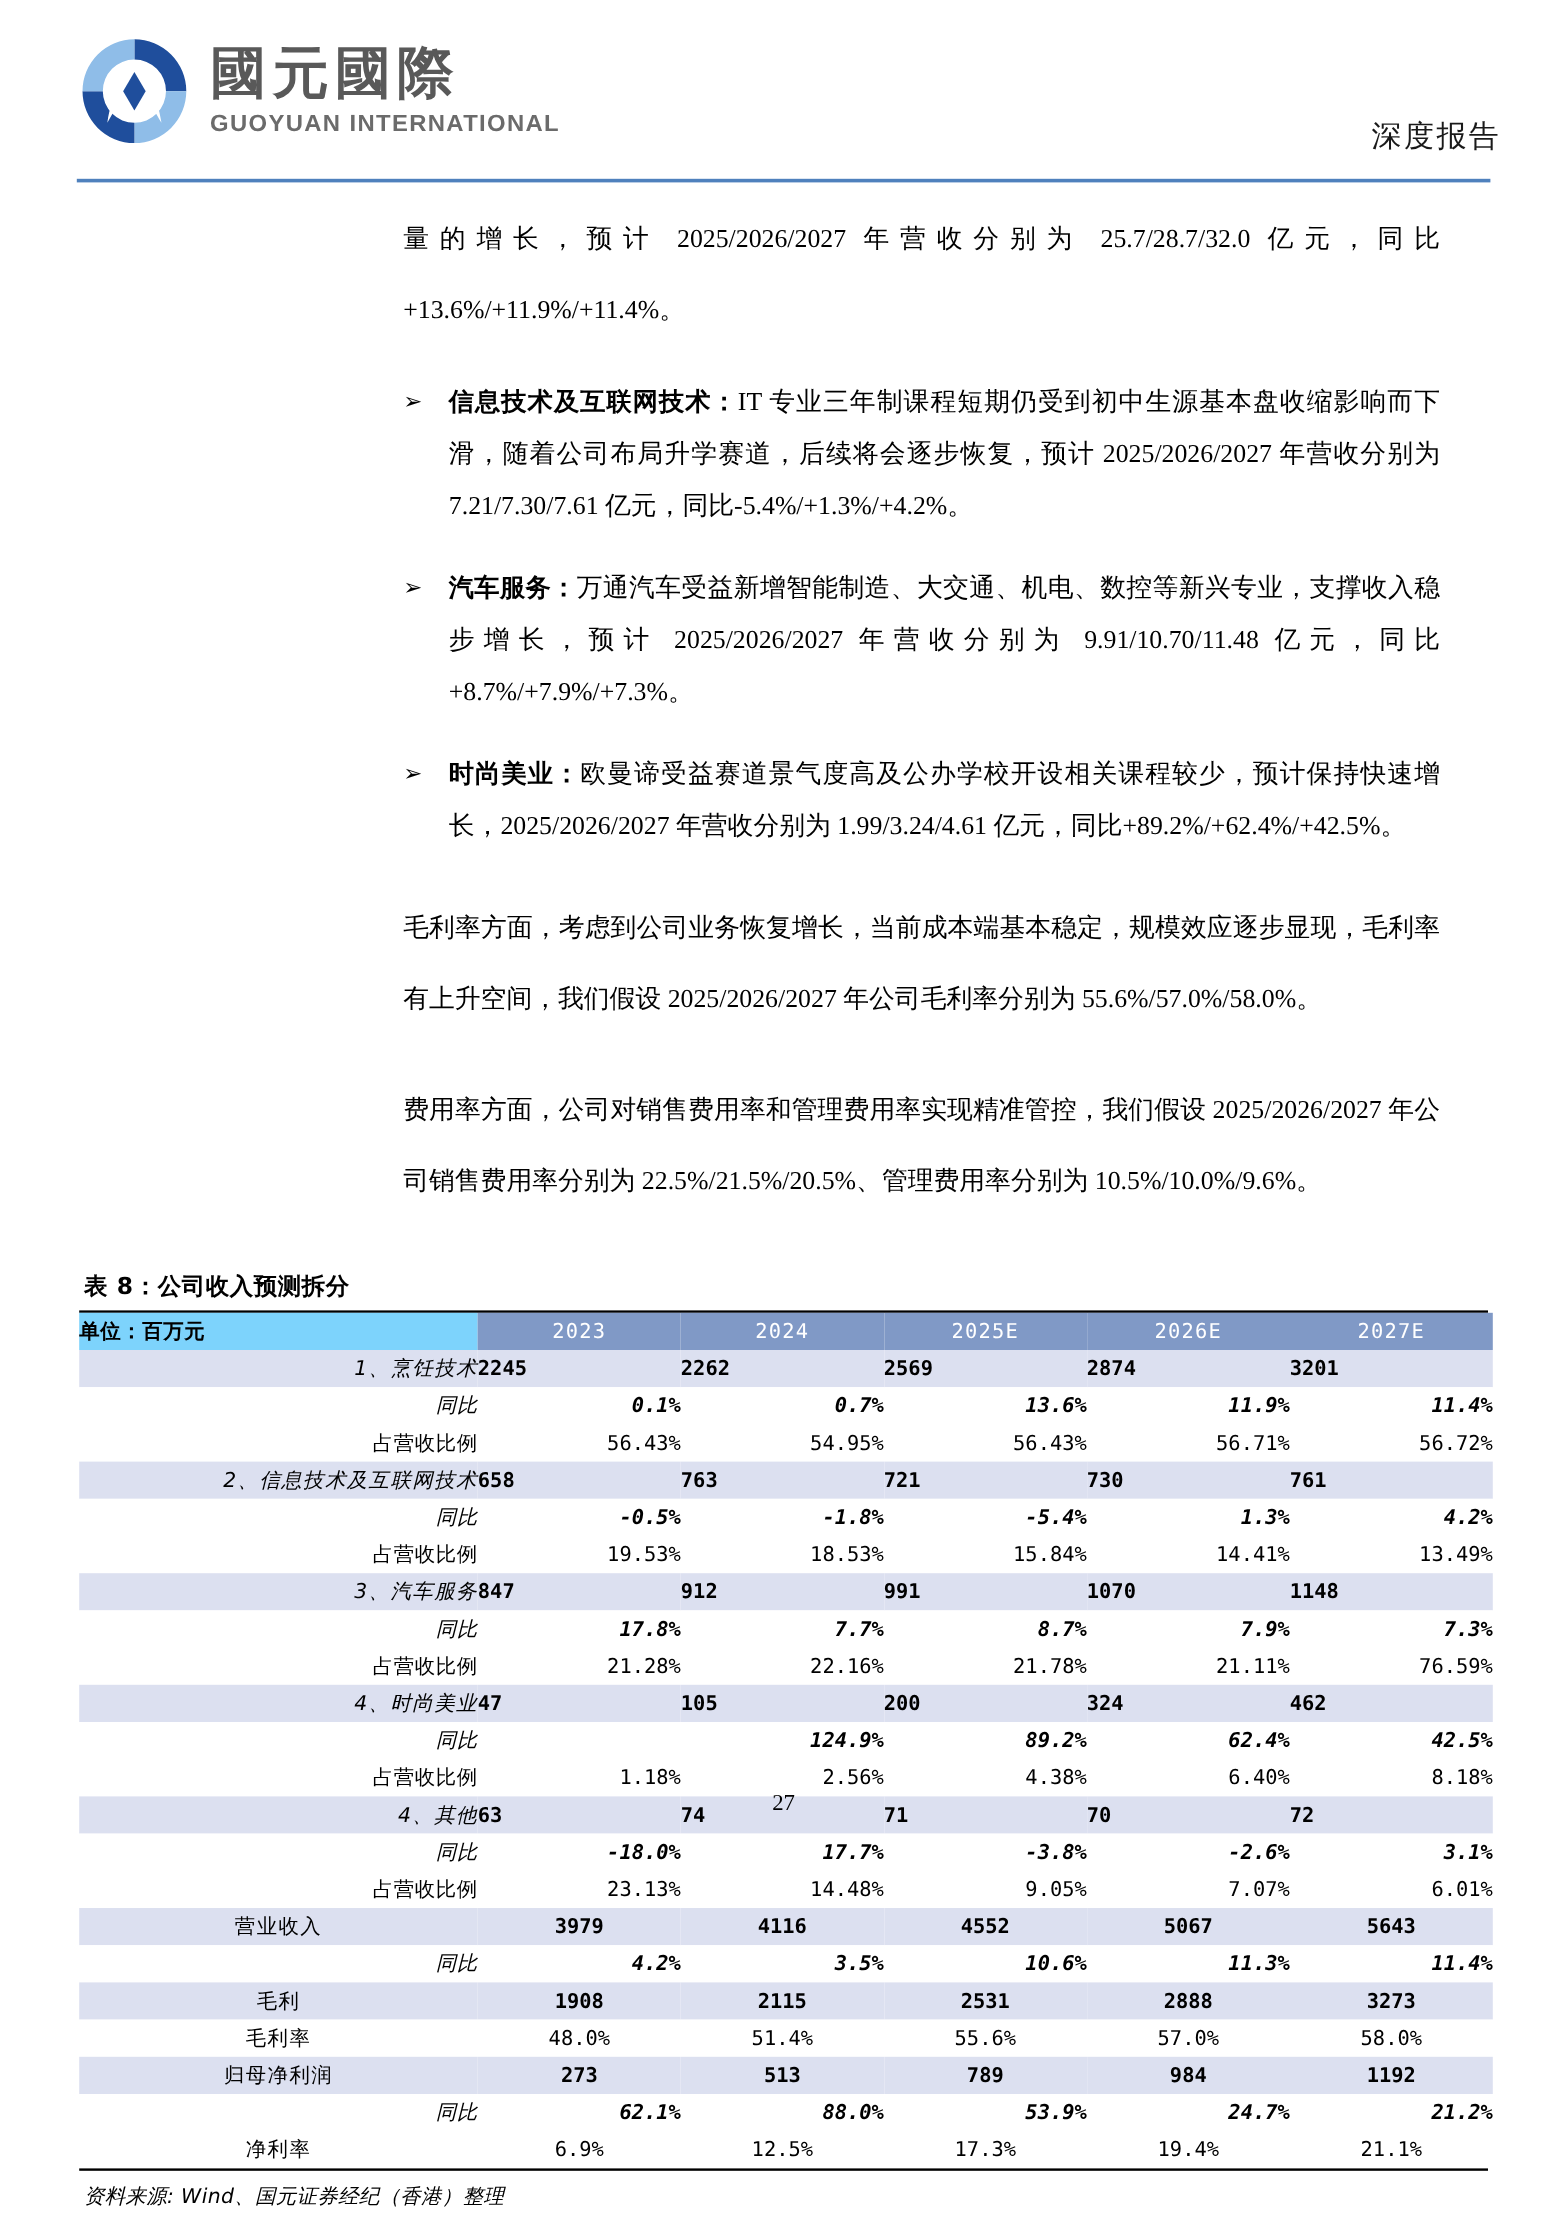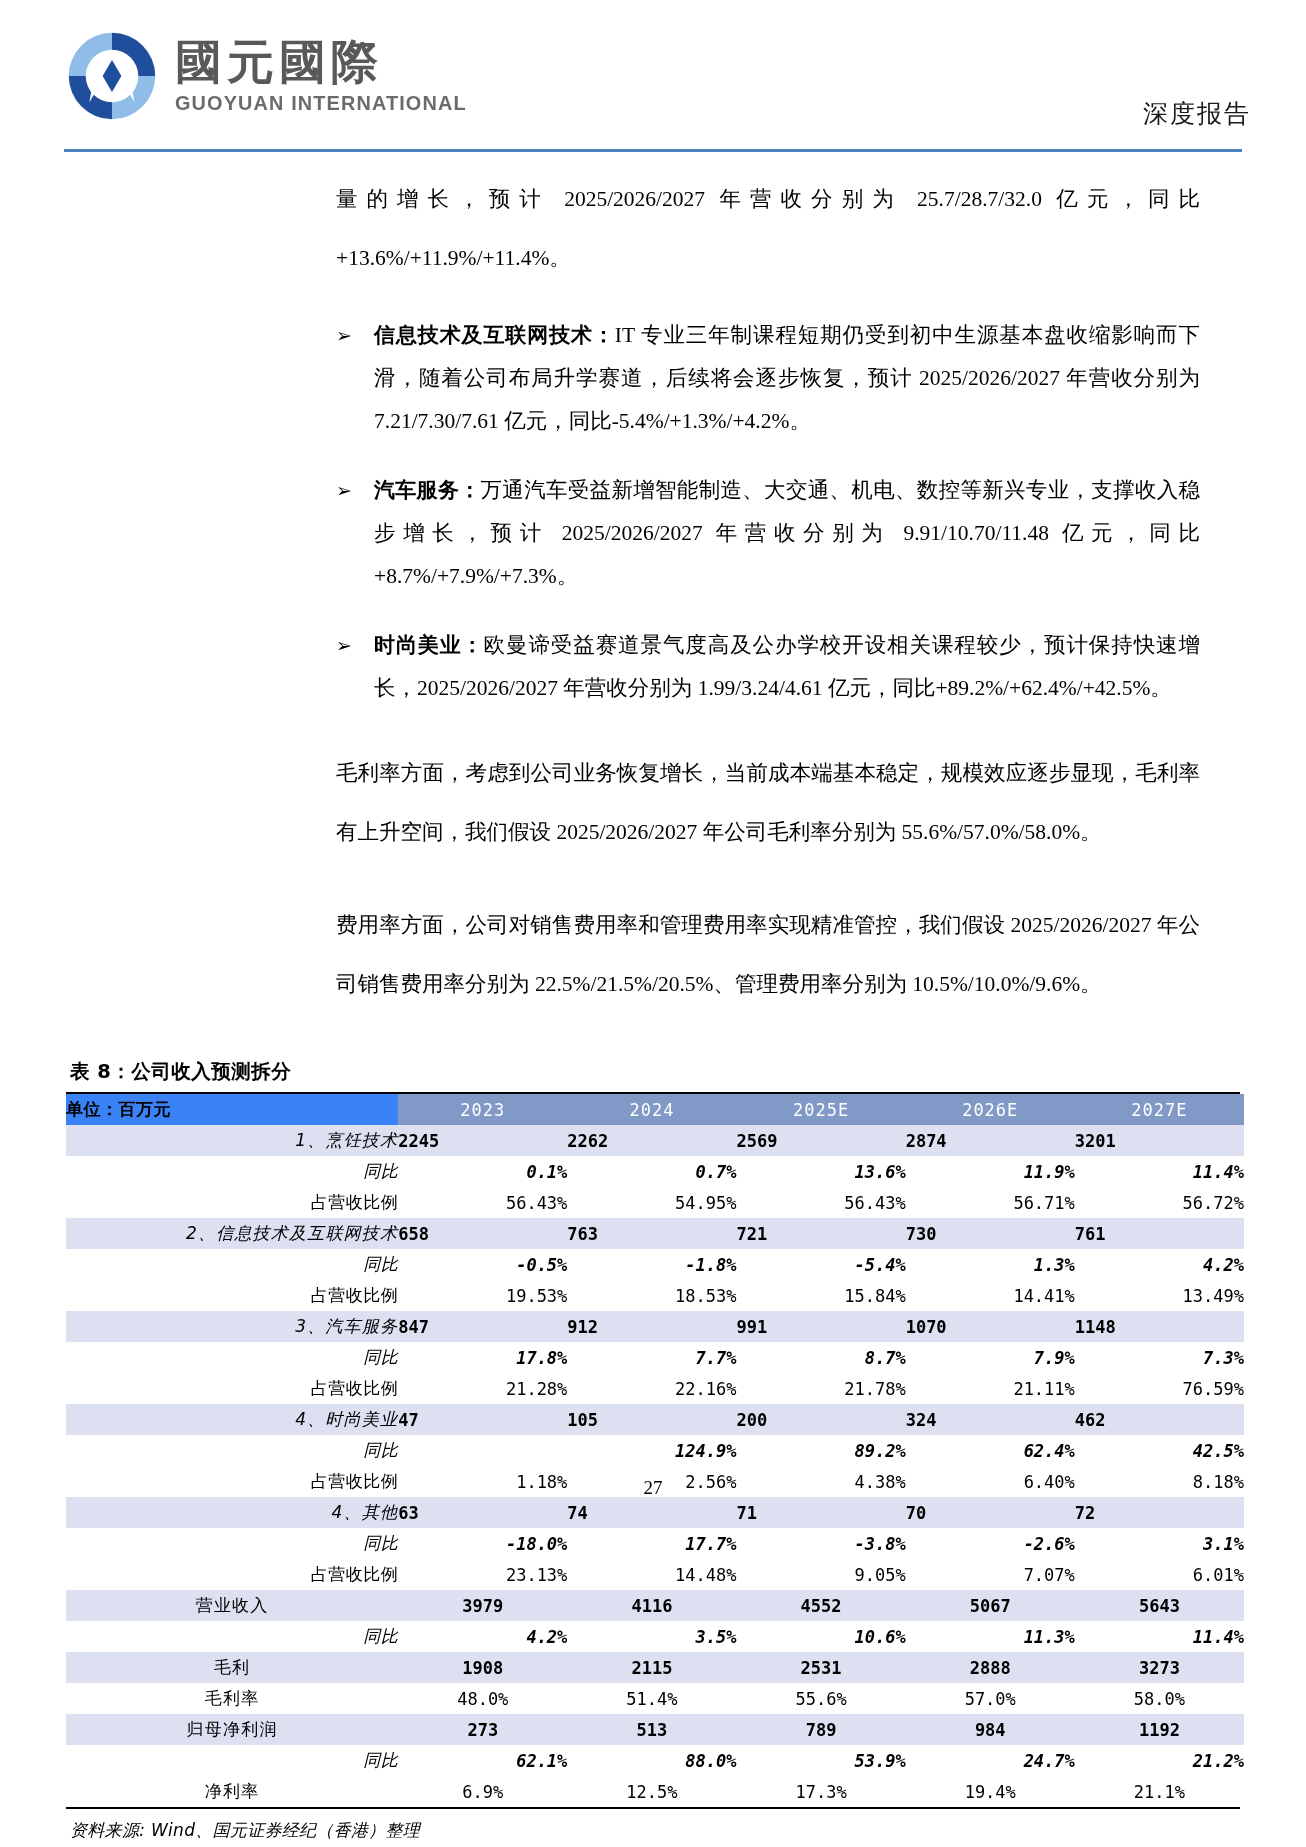--- a/index.html
+++ b/index.html
@@ -158,21 +158,21 @@
   table.fin col.c-label { width: 28.2%; }
   table.fin col.c-val   { width: 14.36%; }
 
   table.fin th, table.fin td {
     padding: 0;
     height: 31px;
     font-size: 17px;
     vertical-align: middle;
     white-space: nowrap;
   }
-  .hdr-blank { background: #3b82f6; }
+  .hdr-blank { background: #7dd3fc; }
   .hdr-year {
     background: #8099c6;
     color: #ffffff;
     text-align: center;
     font-size: 17.5px;
     letter-spacing: 1px;
     font-weight: normal;
   }
   .unit-cell {
     text-align: left;
@@ -253,21 +253,21 @@
     font-family: "DejaVu Sans", sans-serif;
     font-style: italic;
     font-size: 17px;
     margin: 10px 0 0 6px;
     letter-spacing: 0.3px;
   }
   .page-number {
     position: absolute;
     left: 0;
     right: 0;
-    bottom: 348px;
+    bottom: 333px;
     text-align: center;
     font-family: "Liberation Serif", serif;
     font-size: 19px;
   }
 </style>
 </head>
 <body>
 
 <div class="page-header">
   <div class="header-inner">

